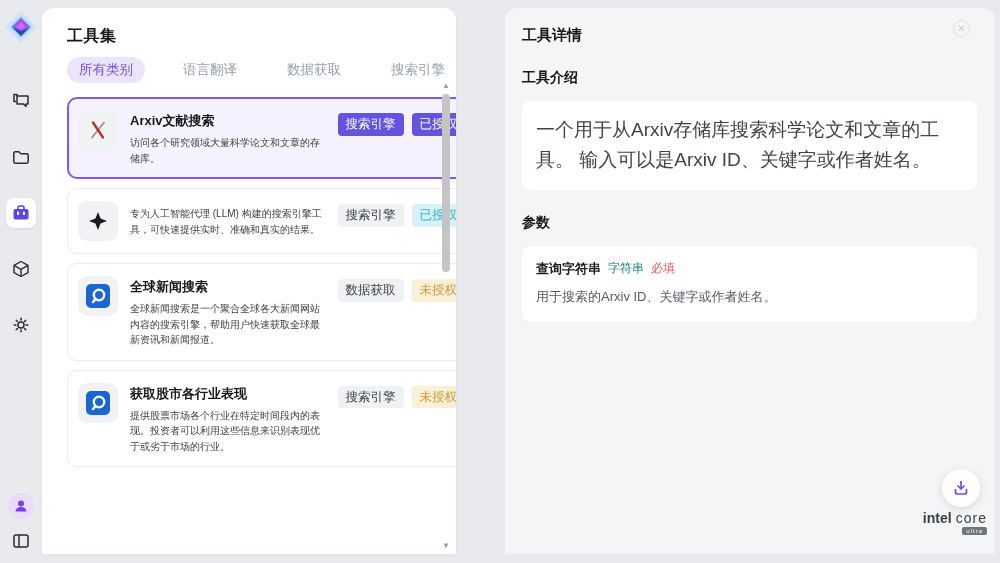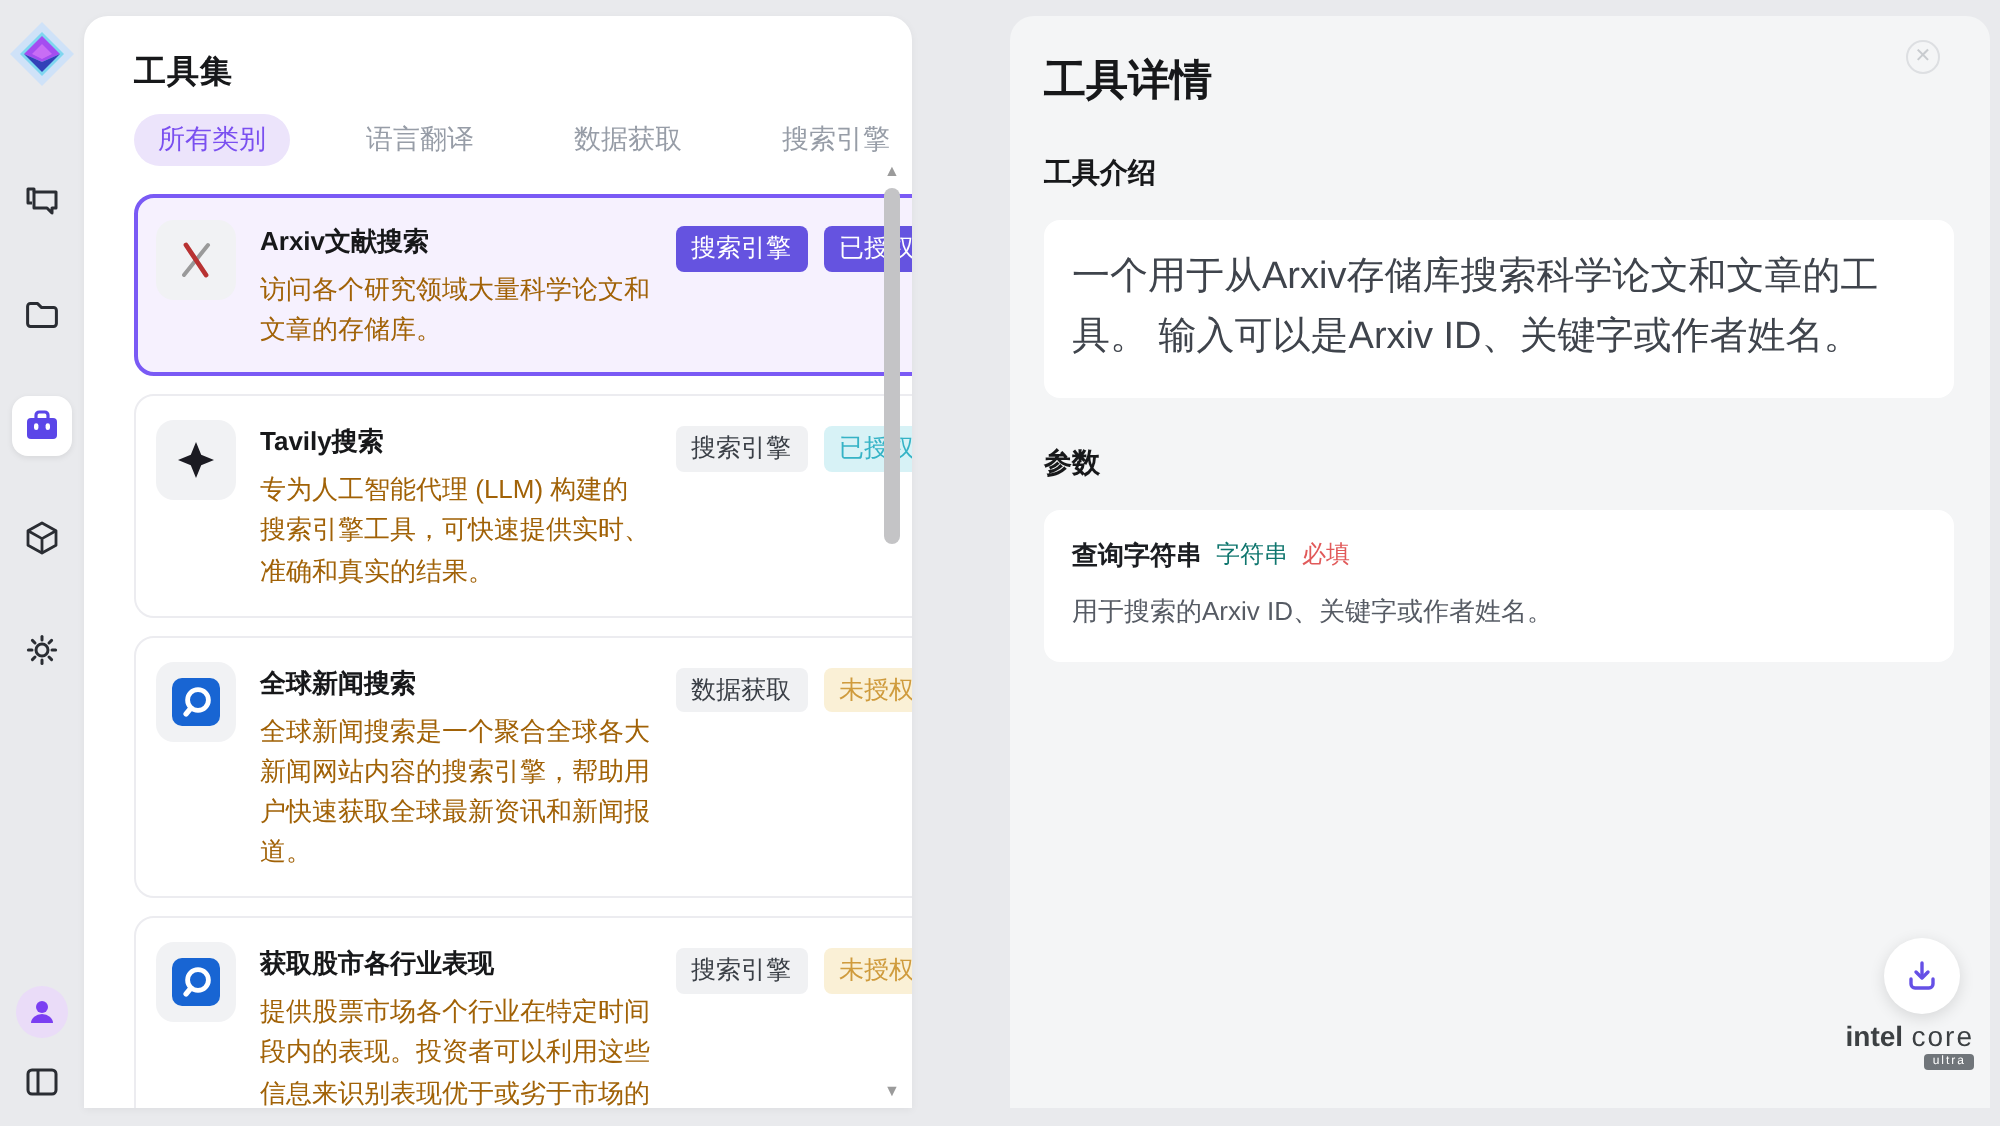--- a/index.html
+++ b/index.html
@@ -31,38 +31,38 @@
   .tab.active { background:#ece4fb; color:#7a4ff0; }
   .cards { margin-top:14px; display:flex; flex-direction:column; gap:9px; width:413px; }
   .card {
     background:#fff; border:1px solid #ececf0; border-radius:10px;
     padding:12px 14px 12px 10px; display:flex; gap:12px; cursor:pointer;
   }
   .card.selected { border:2px solid #7a5af5; background:#f6f1fe; padding:11px 13px 11px 9px; }
   .tool-icon { flex:0 0 40px; width:40px; height:40px; border-radius:9px; background:#f1f2f4; display:flex; align-items:center; justify-content:center; }
   .card-body { flex:1 1 auto; min-width:0; }
   .tool-name { font-size:13px; font-weight:bold; color:#17181a; margin-top:2px; }
-  .tool-desc { font-size:13px; color:#a16207; line-height:1.55; margin-top:5px; }
+  .tool-desc { font-size:10px; color:#404040; line-height:1.55; margin-top:5px; }
   .card-badges { flex:0 0 auto; display:flex; gap:8px; align-items:flex-start; padding-top:3px; }
   .badge { font-size:12.5px; line-height:1; padding:5px 8px; border-radius:4px; white-space:nowrap; }
   .badge-purple { background:#6553e0; color:#ffffff; }
   .badge-gray { background:#f0f1f3; color:#3a3f46; }
   .badge-cyan { background:#d7f2f6; color:#35b3c6; }
   .badge-yellow { background:#faf0d6; color:#cf9b3d; }
   
   .scrollbar { position:absolute; right:4px; top:72px; bottom:2px; width:12px; }
   .sb-arrow { position:absolute; left:0; width:12px; height:12px; font-size:8px; color:#9b9b9b; text-align:center; line-height:12px; cursor:pointer; }
   .sb-thumb { position:absolute; left:2px; top:14px; width:8px; height:178px; background:#c4c4c6; border-radius:4px; cursor:pointer; }
   
   .detail-panel {
     position:absolute; left:505px; top:8px; width:490px; height:546px;
     background:#f4f5f6; border-radius:12px 12px 0 0;
   }
   .detail-inner { padding:18px 18px 0 17px; }
-  .detail-title { font-size:21px; font-weight:bold; }
+  .detail-title { font-size:15px; font-weight:bold; }
   .section-heading { font-size:14px; font-weight:bold; margin-top:24px; }
   .intro-box {
     margin-top:14px; background:#ffffff; border-radius:8px;
     padding:14px 14px; font-size:19px; color:#3f444c; line-height:1.6;
   }
   .param-box { margin-top:14px; background:#ffffff; border-radius:8px; padding:14px 14px 16px; }
   .param-head { display:flex; align-items:flex-start; gap:7px; }
   .param-name { font-size:13px; font-weight:bold; color:#1b1d21; }
   .param-type { font-size:12px; color:#0f766e; }
   .param-required { font-size:12px; color:#e15a5a; }
@@ -186,21 +186,20 @@
             <span class="badge badge-purple">已授权</span>
           </div>
         </div>
         <div class="card">
           <div class="tool-icon">
             <svg width="22" height="22" viewBox="0 0 22 22">
               <polygon points="11,2 13.6,8.4 20,11 13.6,13.6 11,20 8.4,13.6 2,11 8.4,8.4" fill="#1b1b22"></polygon>
             </svg>
           </div>
           <div class="card-body">
-            <div class="tool-name">Tavily搜索</div>
             <div class="tool-desc">专为人工智能代理 (LLM) 构建的搜索引擎工具，可快速提供实时、准确和真实的结果。</div>
           </div>
           <div class="card-badges">
             <span class="badge badge-gray">搜索引擎</span>
             <span class="badge badge-cyan">已授权</span>
           </div>
         </div>
         <div class="card">
           <div class="tool-icon">
             <svg width="26" height="26" viewBox="0 0 26 26">

